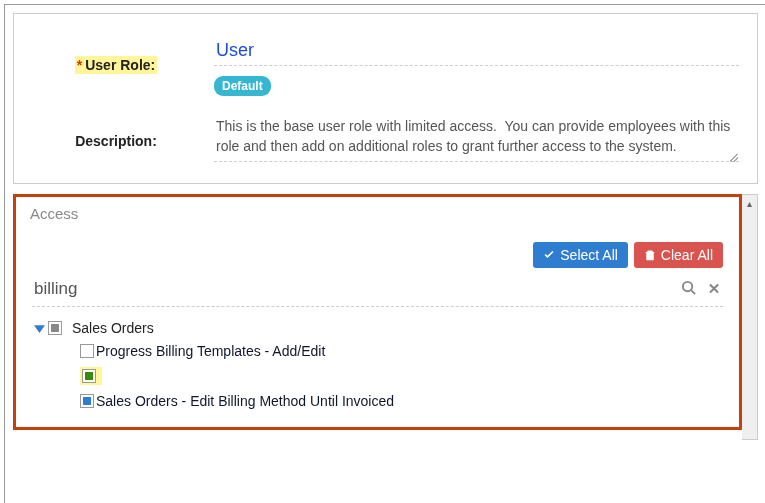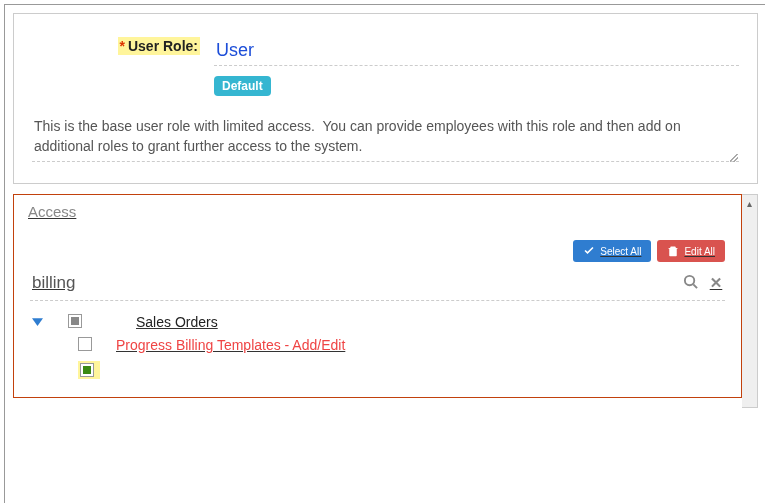--- a/index.html
+++ b/index.html
@@ -31,23 +31,24 @@
   .panel-body {
     padding: 10px 18px 18px 18px;
   }
   .form-row {
     display: flex;
     align-items: flex-start;
     margin-top: 12px;
   }
   .form-label-col {
     width: 182px;
-    text-align: right;
+    text-align: center;
     padding-right: 14px;
     padding-top: 2px;
+    margin-top: 19px;
   }
   .form-label {
     font-weight: 700;
     color: #222;
   }
   .req-star {
     color: #d30;
     font-weight: 700;
     margin-right: 3px;
   }
@@ -68,21 +69,21 @@
     background: transparent;
     outline: none;
   }
   .badge-default {
     display: inline-block;
     background: #35b6d1;
     color: #fff;
     font-size: 12px;
     font-weight: 600;
     padding: 3px 8px;
-    border-radius: 4px;
+    border-radius: 9px;
     margin: 10px 4px 4px 0;
   }
   .desc-area {
     border: none;
     border-bottom: 1px dashed #ccc;
     width: 100%;
     padding: 4px 2px 8px 2px;
     font-size: 14px;
     color: #555;
     background: transparent;
@@ -111,22 +112,21 @@
     width: 8px; height: 8px;
     background:
       linear-gradient(135deg, transparent 0 40%, #aaa 40% 50%, transparent 50% 65%, #aaa 65% 75%, transparent 75%);
   }
   
   .access-wrap {
     display: flex;
   }
   .access-panel {
     flex: 1;
-    border: 1px solid #c2410c;
-    text-decoration: underline;
+    border: 3px solid #c2410c;
   }
   .scroll-col {
     width: 16px;
     background: #efefef;
     border-top: 1px solid #ccc;
     border-right: 1px solid #ccc;
     border-bottom: 1px solid #ccc;
     position: relative;
   }
   .scroll-up {
@@ -145,21 +145,21 @@
   }
   .btn-row {
     display: flex;
     justify-content: flex-end;
     gap: 6px;
     margin: 10px 0 8px 0;
   }
   .btn {
     border: none;
     color: #fff;
-    font-size: 10px;
+    font-size: 14px;
     padding: 5px 10px;
     border-radius: 3px;
     cursor: pointer;
     display: inline-flex;
     align-items: center;
     gap: 5px;
     justify-content: space-between;
   }
   .btn-blue { background: #2f7dd0; }
   .btn-red { background: #d9534f; }
@@ -194,23 +194,23 @@
     text-align: center;
     font-size: 15px;
     font-weight: 700;
     margin-left: 8px;
   }
   .tree {
     font-size: 14px;
   }
   .tree-row {
     display: flex;
-    align-items: flex-start;
+    align-items: center;
     padding: 3px 0;
-    gap: 24px;
+    gap: 2px;
   }
   .tree-children {
     margin-left: 48px;
   }
   .tree-children .tree-row {
     padding: 4px 0;
   }
   .tree-caret {
     width: 14px;
     height: 14px;
@@ -242,21 +242,21 @@
   }
   .tree-cb.state-checked-green::after {
     content: '';
     width: 8px; height: 8px;
     background: #3a8a12;
   }
   .tree-label {
     color: #222;
   }
   .tree-label.link {
-    color: #ef4444;
+    color: #0f172a;
     cursor: pointer;
   }
   .tree-label.link-green {
     color: #4b7a1e;
     cursor: pointer;
   }
   .row-hl {
     background: #fff59b;
     display: inline-flex;
     align-items: center;
@@ -278,20 +278,23 @@
             <span class="req-star">*</span><span class="form-label">User Role:</span>
           </span>
         </div>
         <div class="form-val-col">
           <input class="dashed-input" value="User" style="">
           <div class="badge-default">Default</div>
         </div>
       </div>
 
       <div class="form-row">
+        <div class="form-label-col">
+          <span class="form-label">Description:</span>
+        </div>
         <div class="form-val-col desc-wrap">
           <textarea class="desc-area" style="">This is the base user role with limited access.  You can provide employees with this role and then add on additional roles to grant further access to the system.</textarea>
           <div class="resize-handle"></div>
         </div>
       </div>
 
     </div>
   </div>
 
   <div class="access-wrap">
@@ -303,21 +306,21 @@
           <button class="btn btn-blue">
             <svg viewBox="0 0 16 16">
                 <path d="M6 12L2 8l1.5-1.5L6 9l6.5-6.5L14 4z"></path>
               </svg>
             <span>Select All</span>
           </button>
           <button class="btn btn-red">
             <svg viewBox="0 0 16 16">
                 <path d="M3 5h10v9a1 1 0 0 1-1 1H4a1 1 0 0 1-1-1V5zm2-3h6l1 2H4l1-2zM2 4h12v1H2V4z"></path>
               </svg>
-            <span>Edit All</span>
+            <span>Clear All</span>
           </button>
         </div>
 
         <div class="filter-row">
           <input class="filter-input" value="billing" style="">
           <span class="filter-icon">
             <svg width="15" height="15" viewBox="0 0 16 16" fill="none" stroke="#888" stroke-width="2">
                 <circle cx="7" cy="7" r="5"></circle>
                 <line x1="11" y1="11" x2="15" y2="15"></line>
               </svg>
@@ -339,20 +342,24 @@
           <div class="tree-children">
             <div class="tree-row">
               <span class="tree-cb"></span>
               <span class="tree-label link">Progress Billing Templates - Add/Edit</span>
             </div>
             <div class="tree-row">
               <span class="row-hl">
                 <span class="tree-cb state-checked-green"></span>
               </span>
             </div>
+            <div class="tree-row">
+              <span class="tree-cb state-checked"></span>
+              <span class="tree-label link">Sales Orders - Edit Billing Method Until Invoiced</span>
+            </div>
           </div>
         </div>
 
       </div>
     </div>
     <div class="scroll-col">
       <div class="scroll-up">▴</div>
     </div>
   </div>
 

